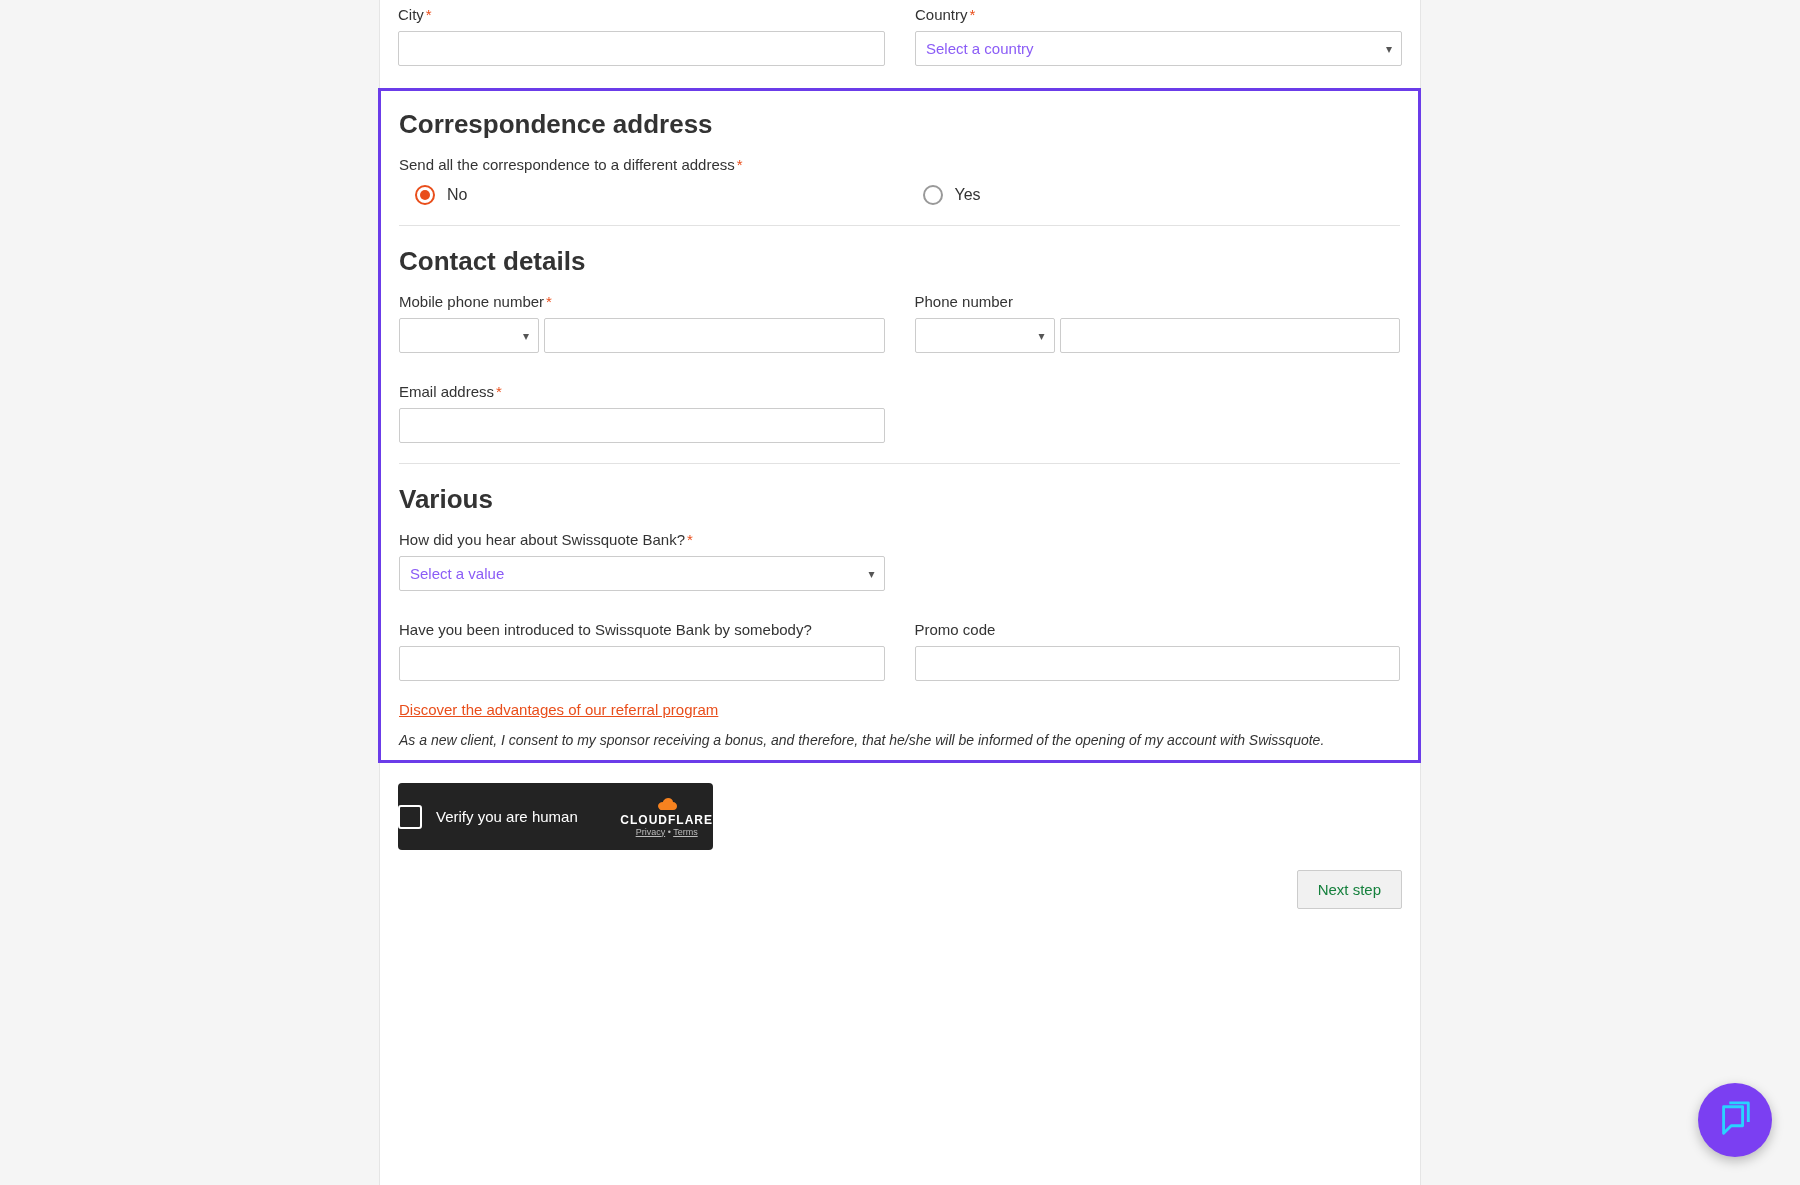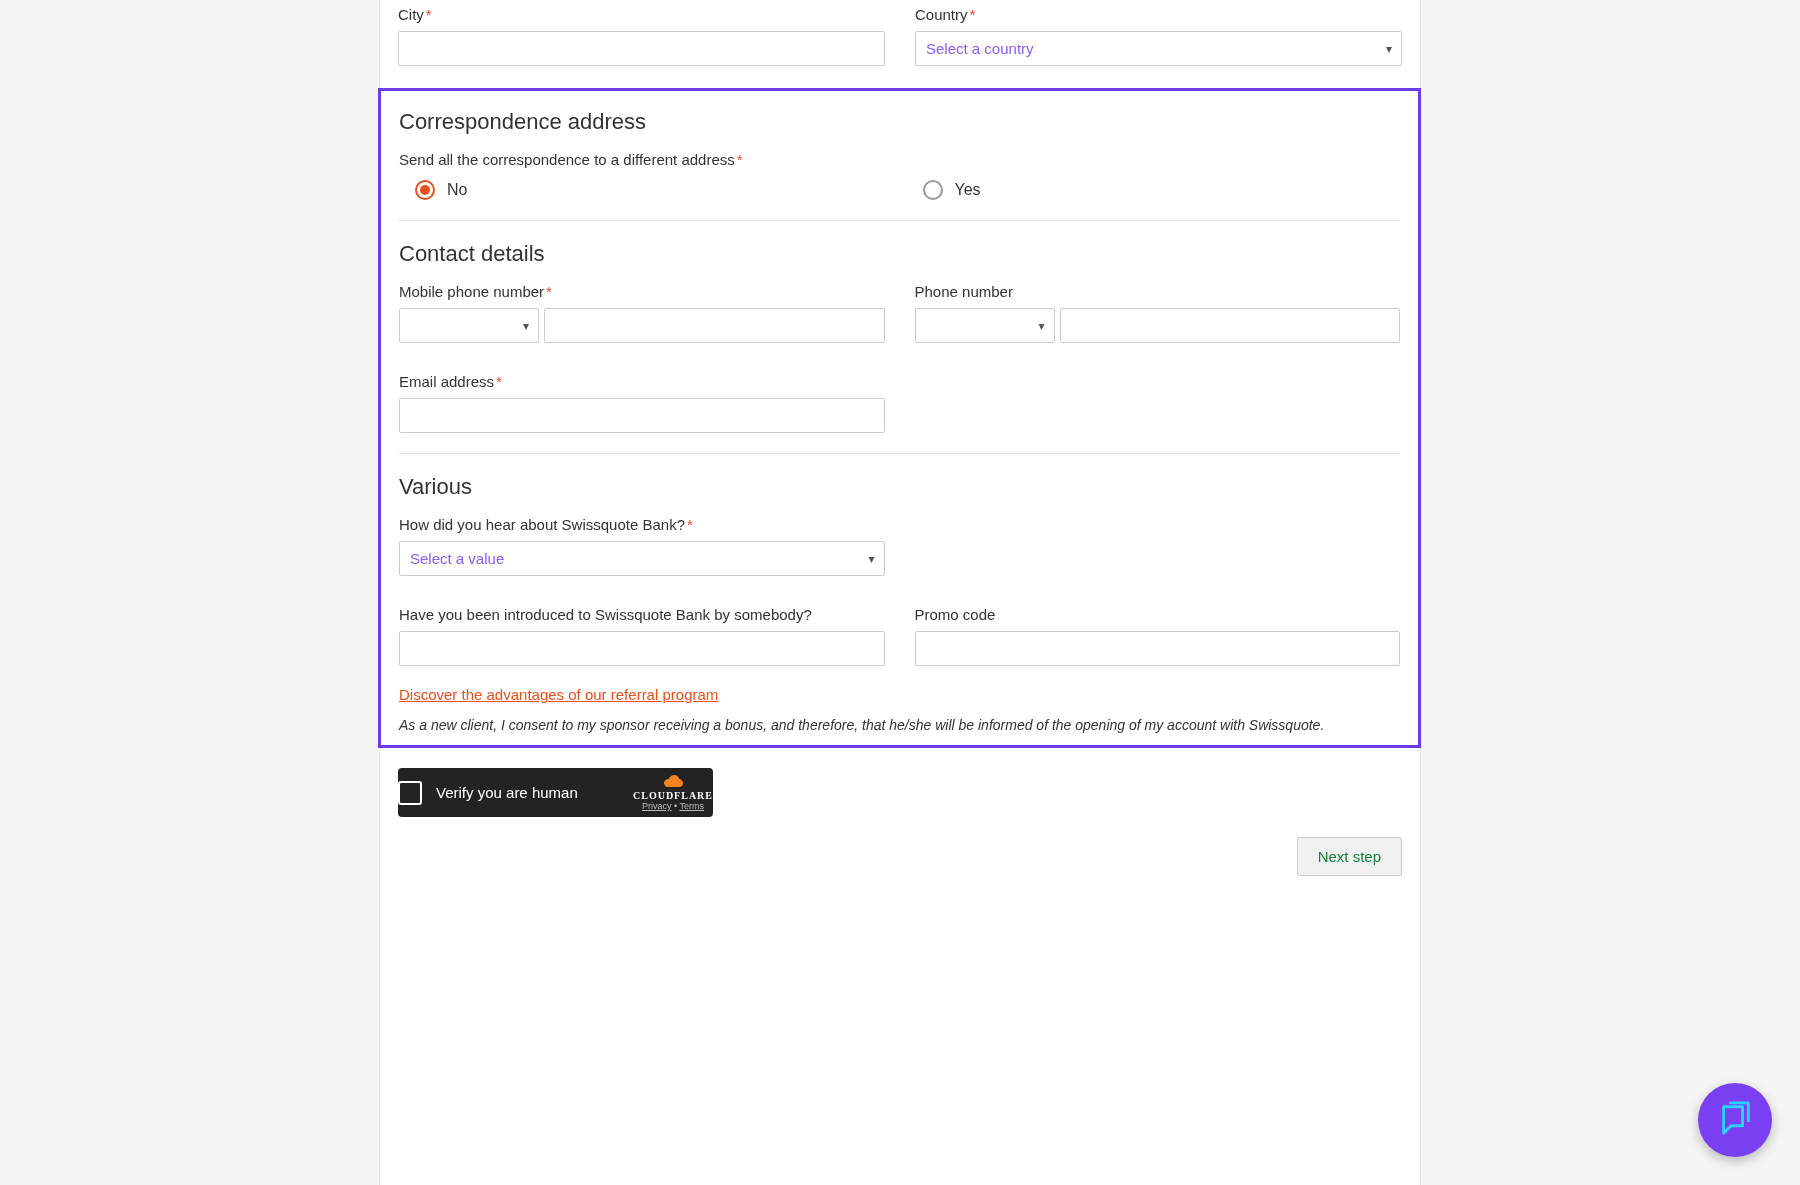--- a/index.html
+++ b/index.html
@@ -75,22 +75,22 @@
     font-size: 12px;
   }
   .highlighted-section {
     border: 3px solid #6b3ce9;
     margin-left: -20px;
     margin-right: -19px;
     padding: 18px 18px 12px 18px;
     margin-top: 22px;
   }
   .section-title {
-    font-size: 22px;
-    font-weight: 400;
+    font-size: 26px;
+    font-weight: 700;
     color: #333;
     margin-bottom: 16px;
   }
   .section-divider {
     border: none;
     border-top: 1px solid #e2e2e2;
     margin: 20px 0 20px 0;
   }
   .radio-row {
     display: flex;
@@ -148,21 +148,21 @@
     margin-bottom: 14px;
   }
   .consent-text {
     font-style: italic;
     font-size: 14px;
     color: #333;
   }
   .captcha-box {
     margin-top: 20px;
     width: 315px;
-    height: 49px;
+    height: 67px;
     background: #232323;
     border-radius: 4px;
     display: flex;
     align-items: center;
     padding: 0 0;
     justify-content: space-between;
     color: #fff;
   }
   .captcha-left {
     display: flex;
@@ -190,24 +190,23 @@
     align-items: center;
     gap: 4px;
     justify-content: center;
     margin-bottom: 2px;
   }
   .cf-cloud {
     width: 24px;
     height: 14px;
   }
   .cf-brand {
-    font-size: 10px;
+    font-size: 12px;
     font-weight: 600;
     letter-spacing: 1px;
-    font-family: Liberation Serif, serif;
   }
   .cf-links {
     text-decoration: underline;
     font-size: 9px;
     color: #bbb;
   }
   .footer-row {
     display: flex;
     justify-content: flex-end;
     margin-top: 20px;

